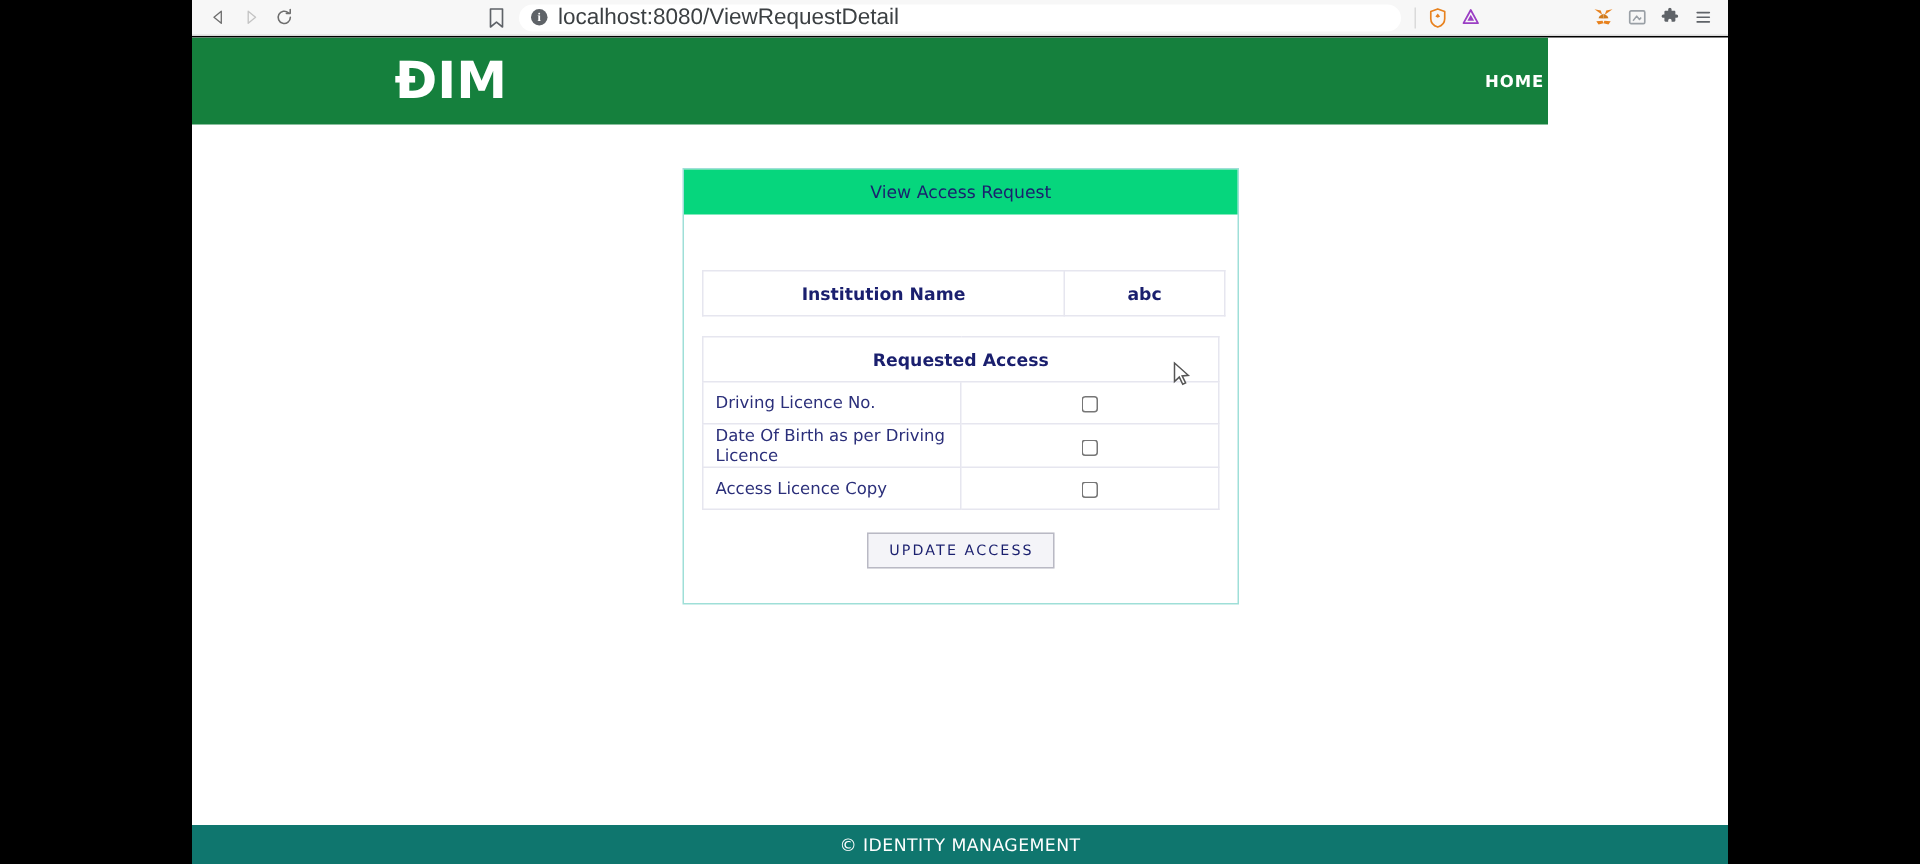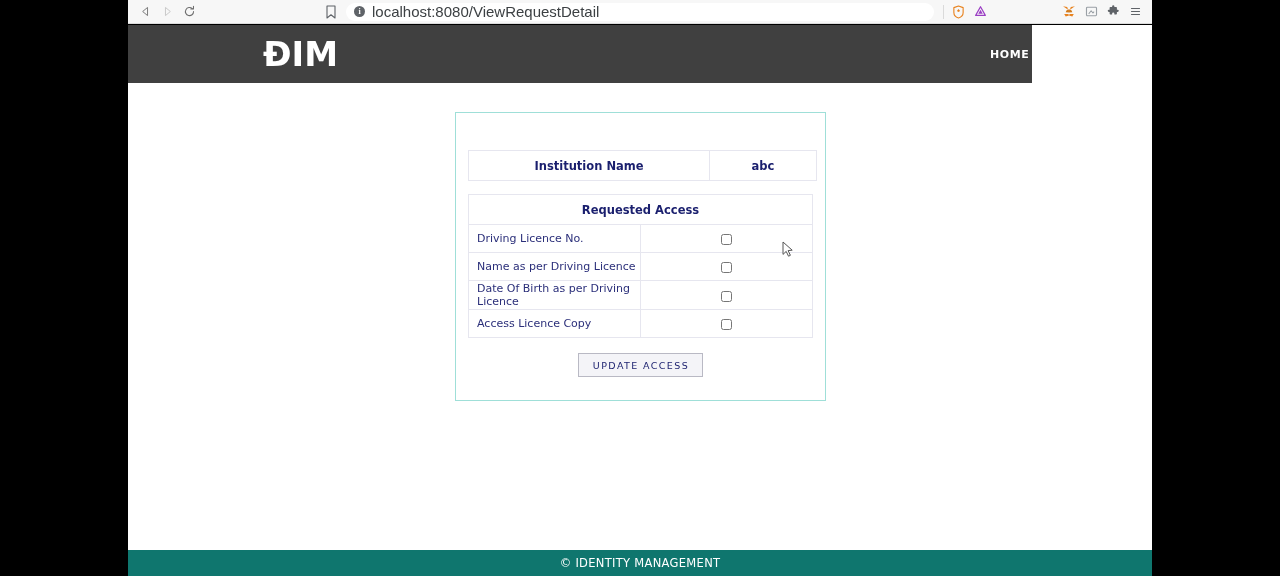--- a/index.html
+++ b/index.html
@@ -100,21 +100,21 @@
     width: 1024px; height: 551px;
     background: #ffffff;
     overflow: hidden;
   }
 
   
   #site-nav {
     position: absolute;
     left: 0; top: 0;
     width: 904px; height: 58px;
-    background: #404040;
+    background: #15803d;
     display: flex;
     align-items: center;
   }
   #brand-logo {
     position: absolute;
     left: 135px;
     font-family: "DejaVu Sans", sans-serif;
     font-weight: bold;
     font-size: 34px;
     color: #ffffff;
@@ -326,20 +326,21 @@
   </div>
 
   <div id="page">
 
     <div id="site-nav">
       <span id="brand-logo">ÐIM</span>
       <a id="nav-home-link" href="#">HOME</a>
     </div>
 
     <div id="request-card">
+      <div id="card-header">View Access Request</div>
 
       <div id="card-body">
 
         <table class="info-table" id="institution-table">
           <tbody>
             <tr>
               <td class="inst-label">Institution Name</td>
               <td class="inst-value">abc</td>
             </tr>
           </tbody>
@@ -352,26 +353,20 @@
             </tr>
           </thead>
           <tbody>
             <tr>
               <td class="access-label">Driving Licence No.</td>
               <td class="access-check">
                 <input type="checkbox" class="access-checkbox" style="">
               </td>
             </tr>
             <tr>
-              <td class="access-label">Name as per Driving Licence</td>
-              <td class="access-check">
-                <input type="checkbox" class="access-checkbox" style="">
-              </td>
-            </tr>
-            <tr>
               <td class="access-label">Date Of Birth as per Driving Licence</td>
               <td class="access-check">
                 <input type="checkbox" class="access-checkbox" style="">
               </td>
             </tr>
             <tr>
               <td class="access-label">Access Licence Copy</td>
               <td class="access-check">
                 <input type="checkbox" class="access-checkbox" style="">
               </td>

